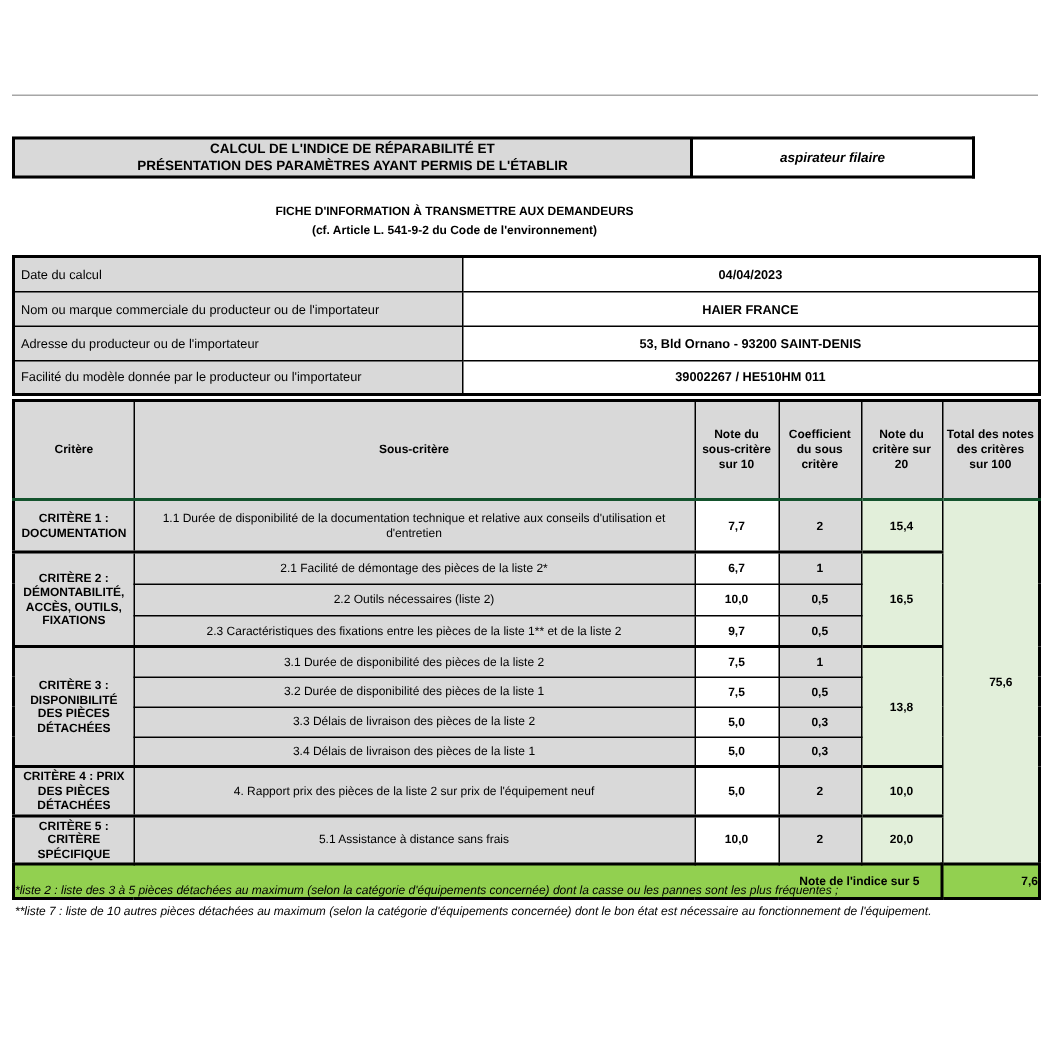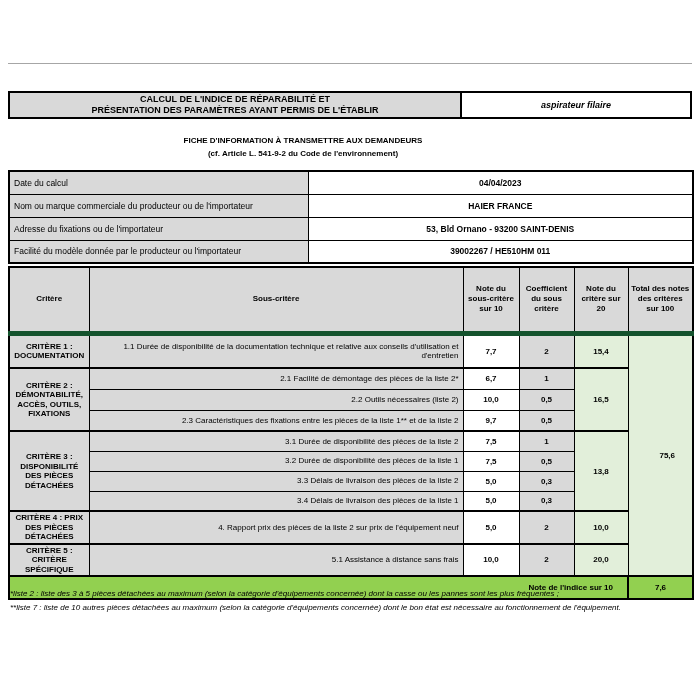--- a/index.html
+++ b/index.html
@@ -7,50 +7,50 @@
   body { font-family:"Liberation Sans", sans-serif; color:#000; }
   .page { position:relative; width:700px; height:700px; background:#fff; overflow:hidden; }
 
   .top-rule { position:absolute; left:8px; top:63px; width:684px; height:1px; background:#a6a6a6; }
 
   
   .header-band { position:absolute; left:8px; top:91px; width:684px; height:28px; display:flex; }
   .title-box { width:454px; height:28px; background:#d9d9d9; border:2px solid #000;
                display:flex; flex-direction:column; justify-content:center; align-items:center;
                font-weight:bold; font-size:9px; line-height:11px; text-align:center; }
-  .product-box { width:230px; height:28px; background:#fff; border:2px solid #000; border-left:none;
+  .product-box { width:188px; height:28px; background:#fff; border:2px solid #000; border-left:none;
                  display:flex; justify-content:center; align-items:center;
                  font-weight:bold; font-style:italic; font-size:9px; }
 
   
   .subtitle { position:absolute; left:8px; top:134px; width:590px; text-align:center;
               font-weight:bold; font-size:8px; line-height:13px; }
 
   
   table { border-collapse:collapse; table-layout:fixed; }
   .info-table { position:absolute; left:8px; top:170px; width:684px; border:2px solid #000; }
   .info-table td { border:1px solid #000; height:23px; font-size:8.5px; vertical-align:middle; }
   .info-table td.ilabel { width:299px; background:#d9d9d9; padding:1px 4px; text-align:left; }
   .info-table td.ivalue { width:385px; background:#fff; font-weight:bold; text-align:center; }
 
   
   .main-table { position:absolute; left:8px; top:266px; width:684px; border:2px solid #000; }
   .main-table td { border:1px solid #000; font-size:8px; vertical-align:middle; }
   .main-table td.hcell { background:#d9d9d9; font-weight:bold; text-align:center;
-                         border-bottom:5px solid #14532d; line-height:10px; height:66px; padding:2px; }
+                         border-bottom:2px solid #14532d; line-height:10px; height:66px; padding:2px; }
   .crit  { background:#d9d9d9; font-weight:bold; text-align:center; line-height:9.5px; padding:1px 2px; }
-  .sub   { background:#d9d9d9; text-align:right; padding:1px 4px; line-height:9.5px; }
+  .sub   { background:#d9d9d9; text-align:center; padding:1px 4px; line-height:9.5px; }
   .n10   { background:#ffffff; font-weight:bold; text-align:center; }
   .coef  { background:#d9d9d9; font-weight:bold; text-align:center; }
   .n20   { background:#e2efda; font-weight:bold; text-align:center; }
   .tot   { background:#e2efda; font-weight:bold; text-align:center;padding-left:14px; }
   .gt    { border-top:2px solid #000 !important; }
   .idx td { background:#92d050; border:2px solid #000; height:23px; }
   .idx-label { text-align:right; font-weight:bold; font-size:15px; padding-right:14px; }
-  .idx-value { text-align:center; font-weight:bold; font-size:15px; }
+  .idx-value { text-align:right; font-weight:bold; font-size:15px; }
 
   
   tr.h35 td { height:35px; } tr.h21 td { height:21px; } tr.h20 td { height:20px; }
   tr.h30 td { height:30px; } tr.h22 td { height:22px; }
 
   
   .footnotes { position:absolute; left:10px; top:587px; width:684px;
                font-size:8px; font-style:italic; font-weight:normal; line-height:13.5px; }
 </style>
 </head>
@@ -79,21 +79,21 @@
     <tbody>
         <tr>
       <td class="ilabel">Date du calcul</td>
       <td class="ivalue">04/04/2023</td>
     </tr>
     <tr>
       <td class="ilabel">Nom ou marque commerciale du producteur ou de l'importateur</td>
       <td class="ivalue">HAIER FRANCE</td>
     </tr>
     <tr>
-      <td class="ilabel">Adresse du fixations ou de l'importateur</td>
+      <td class="ilabel">Adresse du producteur ou de l'importateur</td>
       <td class="ivalue">53, Bld Ornano - 93200 SAINT-DENIS</td>
     </tr>
     <tr>
       <td class="ilabel">Facilité du modèle donnée par le producteur ou l'importateur</td>
       <td class="ivalue">39002267 / HE510HM 011</td>
     </tr>
   </tbody>
     </table>
 
   <table class="main-table">
@@ -175,21 +175,21 @@
 
     <tr class="h22">
       <td class="crit gt">CRITÈRE 5 : CRITÈRE SPÉCIFIQUE</td>
       <td class="sub gt">5.1 Assistance à distance sans frais</td>
       <td class="n10 gt">10,0</td>
       <td class="coef gt">2</td>
       <td class="n20 gt">20,0</td>
     </tr>
 
     <tr class="idx">
-      <td class="idx-label" colspan="5">Note de l'indice sur 10</td>
+      <td class="idx-label" colspan="5">Note de l'indice sur 5</td>
       <td class="idx-value">7,6</td>
     </tr>
   </tbody>
     </table>
 
   <div class="footnotes">
     <div>*liste 2 : liste des 3 à 5 pièces détachées au maximum (selon la catégorie d'équipements concernée) dont la casse ou les pannes sont les plus fréquentes ;</div>
     <div>**liste 7 : liste de 10 autres pièces détachées au maximum (selon la catégorie d'équipements concernée) dont le bon état est nécessaire au fonctionnement de l'équipement.</div>
   </div>
 

